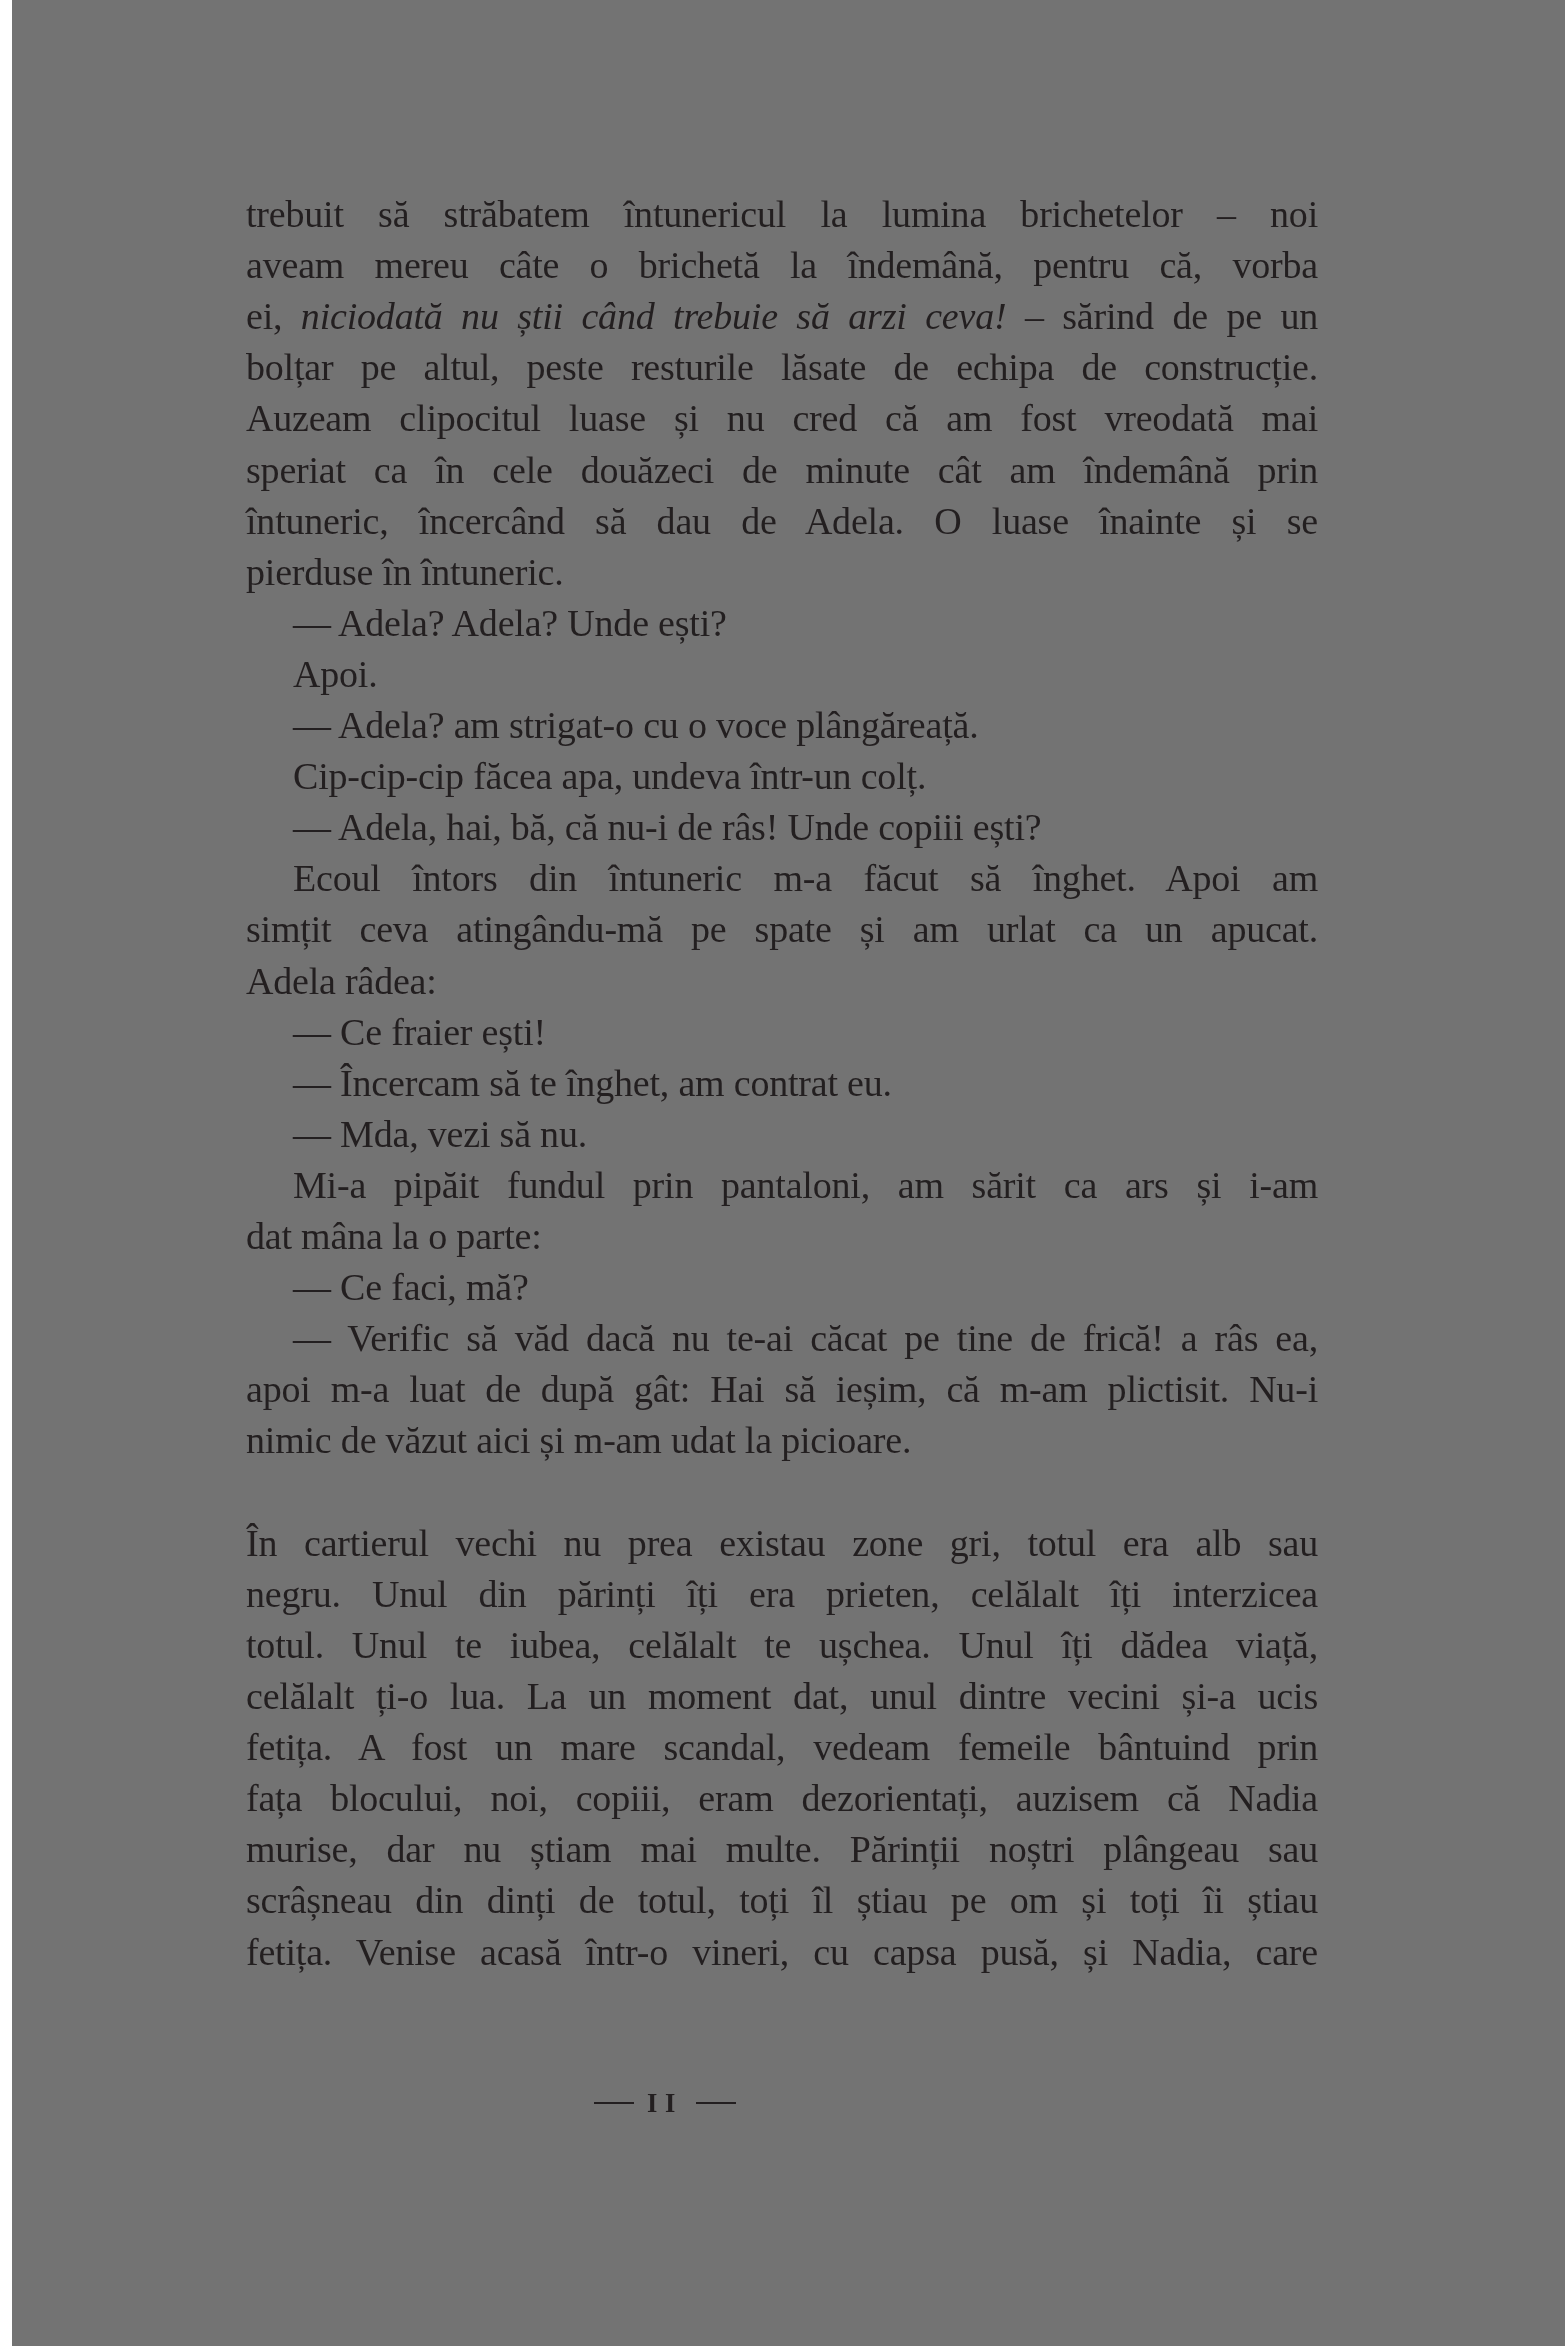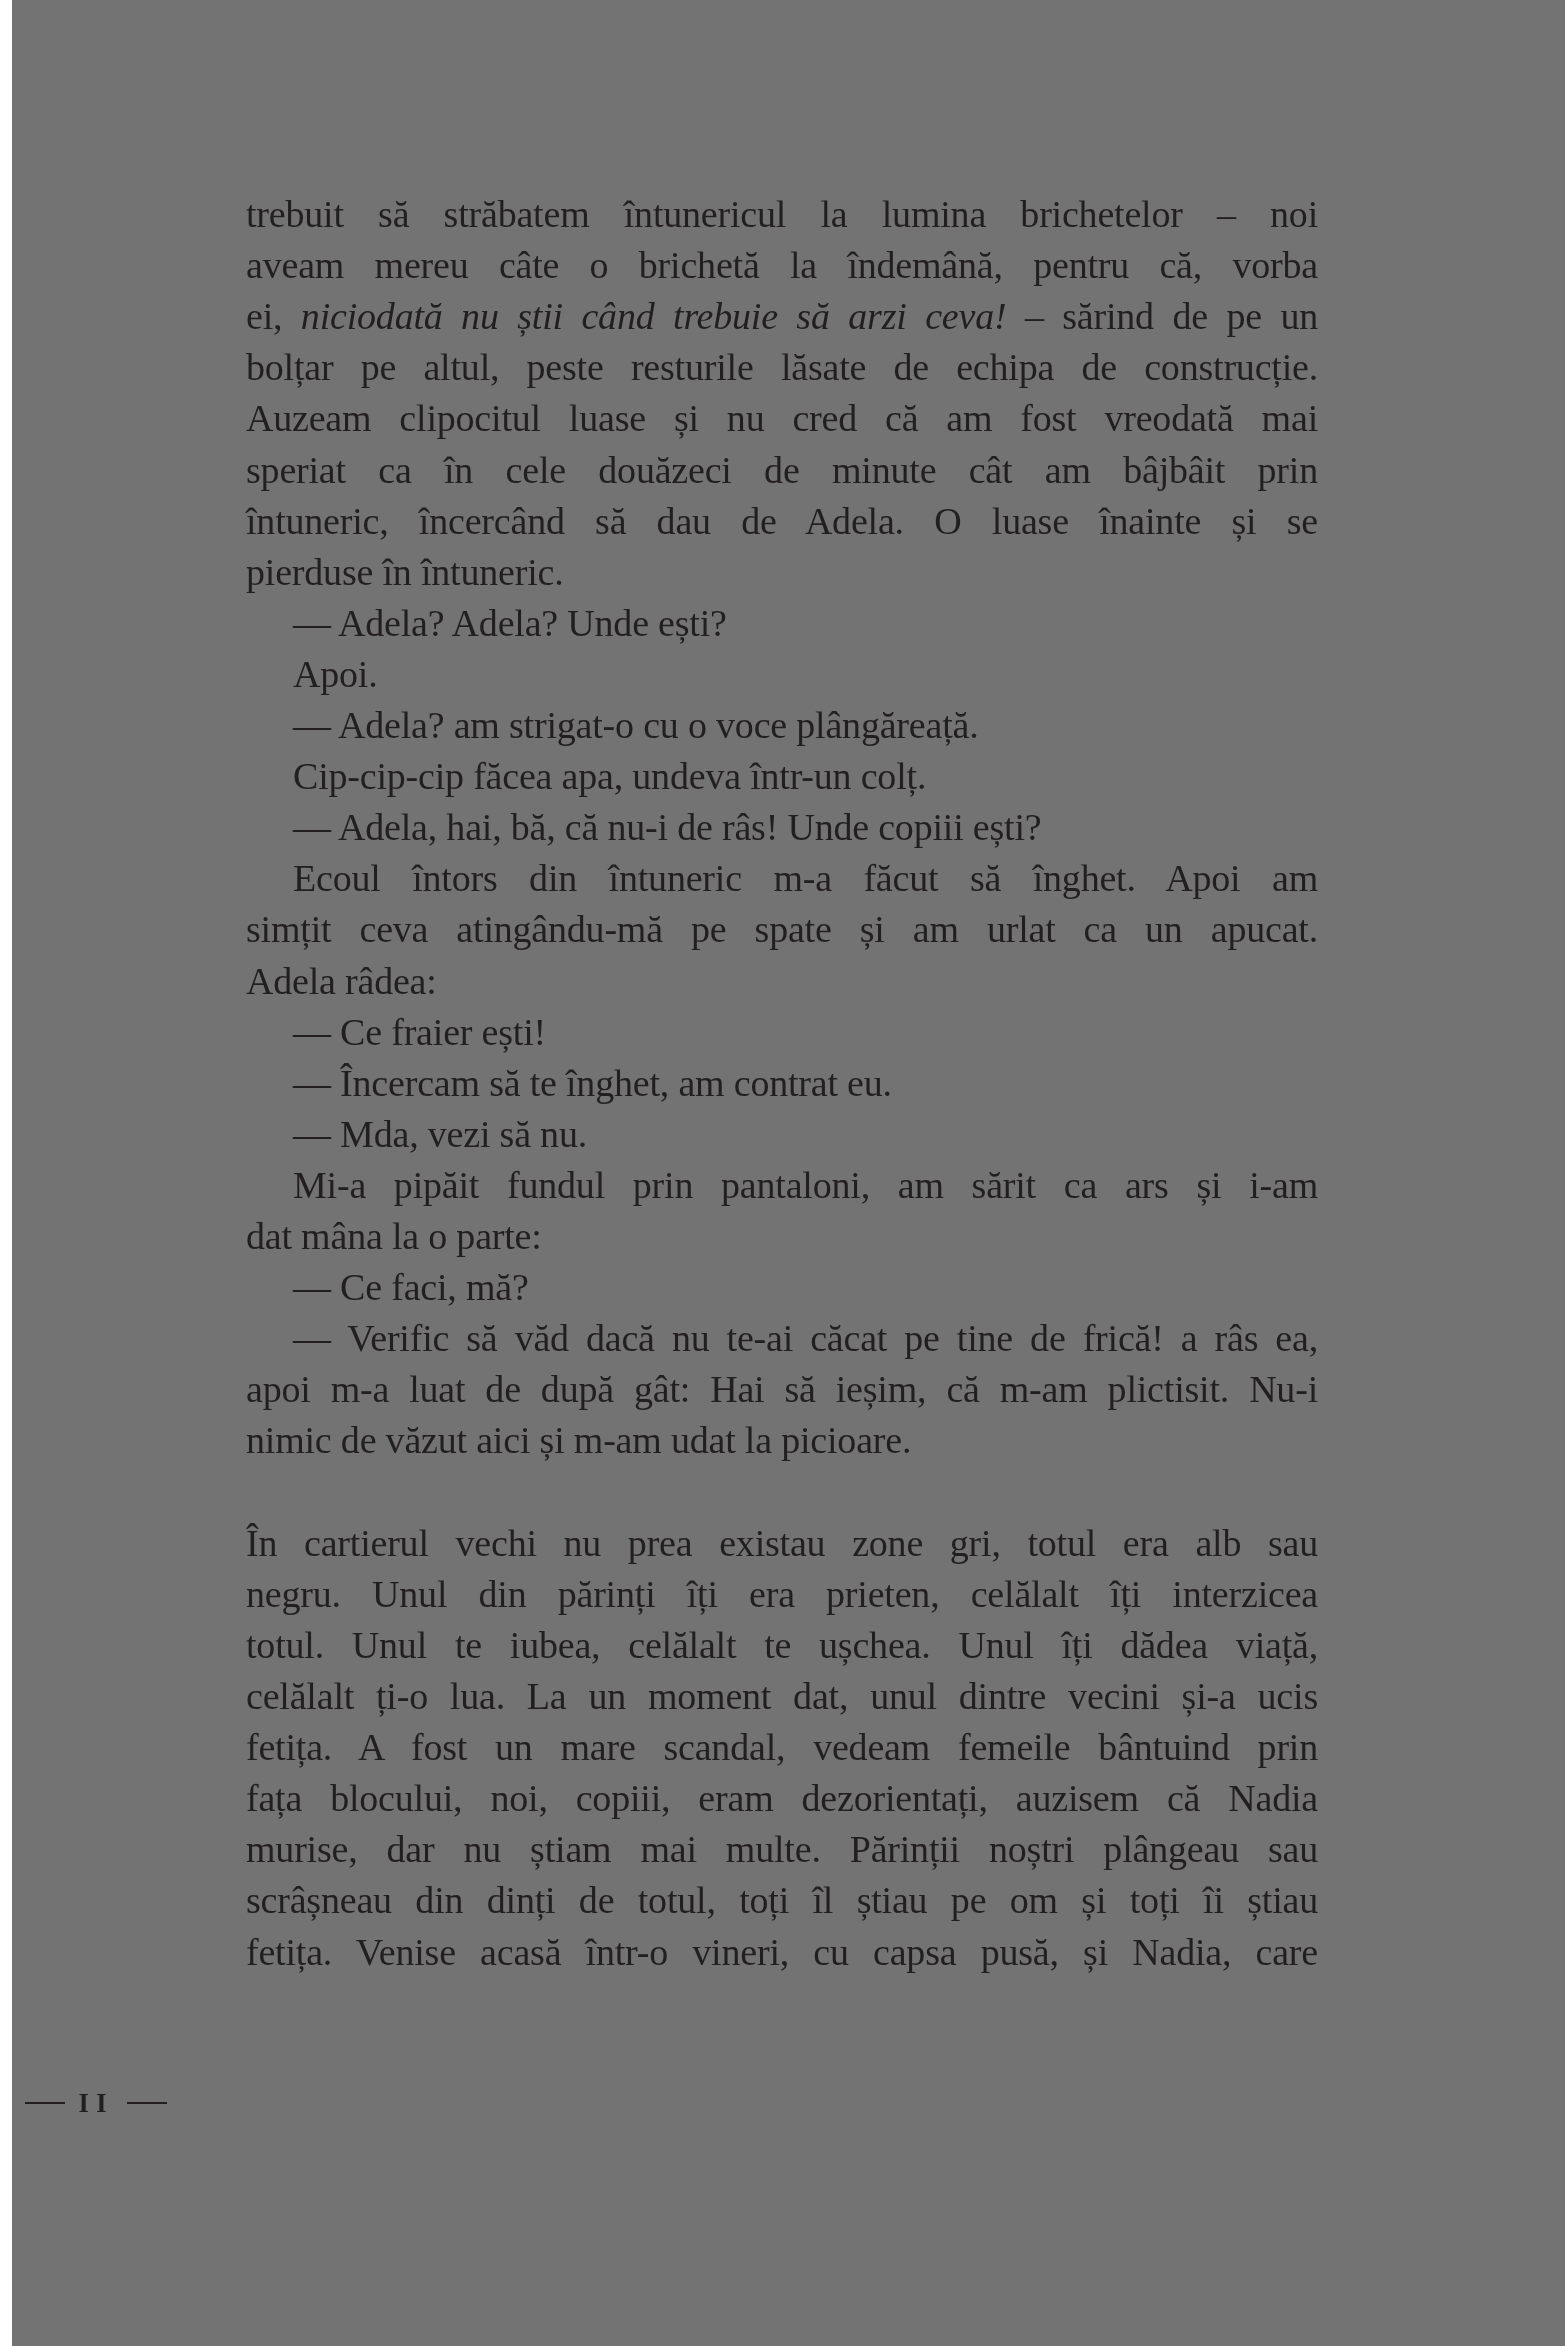--- a/index.html
+++ b/index.html
@@ -49,20 +49,21 @@
       width: 1025px;
     }
     .line em, .line i {
       font-style: italic;
     }
     .folio {
       position: absolute;
       top: 2082px;
       left: 0;
       width: 1306px;
+      text-align: center;
       font-size: 32px;
       line-height: 38px;
       color: #231f20;
       letter-spacing: 3.8px;
     }
     .folio .dash {
       display: inline-block;
       width: 40px;
       height: 1.9px;
       background: #231f20;
@@ -81,21 +82,21 @@
 </head>
 <body>
 
 <div class="page">
   <div class="text-block">
     <div class="line full" style="top:0px">trebuit să străbatem întunericul la lumina brichetelor – noi</div>
     <div class="line full" style="top:51px">aveam mereu câte o brichetă la îndemână, pentru că, vorba</div>
     <div class="line full" style="top:102px"><span>ei, </span><i>niciodată nu știi când trebuie să arzi ceva!</i><span> – sărind de pe un</span></div>
     <div class="line full" style="top:153px">bolțar pe altul, peste resturile lăsate de echipa de construcție.</div>
     <div class="line full" style="top:204px">Auzeam clipocitul luase și nu cred că am fost vreodată mai</div>
-    <div class="line full" style="top:256px">speriat ca în cele douăzeci de minute cât am bâjbâit prin</div>
+    <div class="line full" style="top:256px">speriat ca în cele douăzeci de minute cât am îndemână prin</div>
     <div class="line full" style="top:307px">întuneric, încercând să dau de Adela. O luase înainte și se</div>
     <div class="line" style="top:358px">pierduse în întuneric.</div>
     <div class="line indent" style="top:409px">— Adela? Adela? Unde ești?</div>
     <div class="line indent" style="top:460px">Apoi.</div>
     <div class="line indent" style="top:511px">— Adela? am strigat-o cu o voce plângăreață.</div>
     <div class="line indent" style="top:562px">Cip-cip-cip făcea apa, undeva într-un colț.</div>
     <div class="line indent" style="top:613px">— Adela, hai, bă, că nu-i de râs! Unde copiii ești?</div>
     <div class="line indent full" style="top:664px">Ecoul întors din întuneric m-a făcut să înghet. Apoi am</div>
     <div class="line full" style="top:715px">simțit ceva atingându-mă pe spate și am urlat ca un apucat.</div>
     <div class="line" style="top:767px">Adela râdea:</div>

